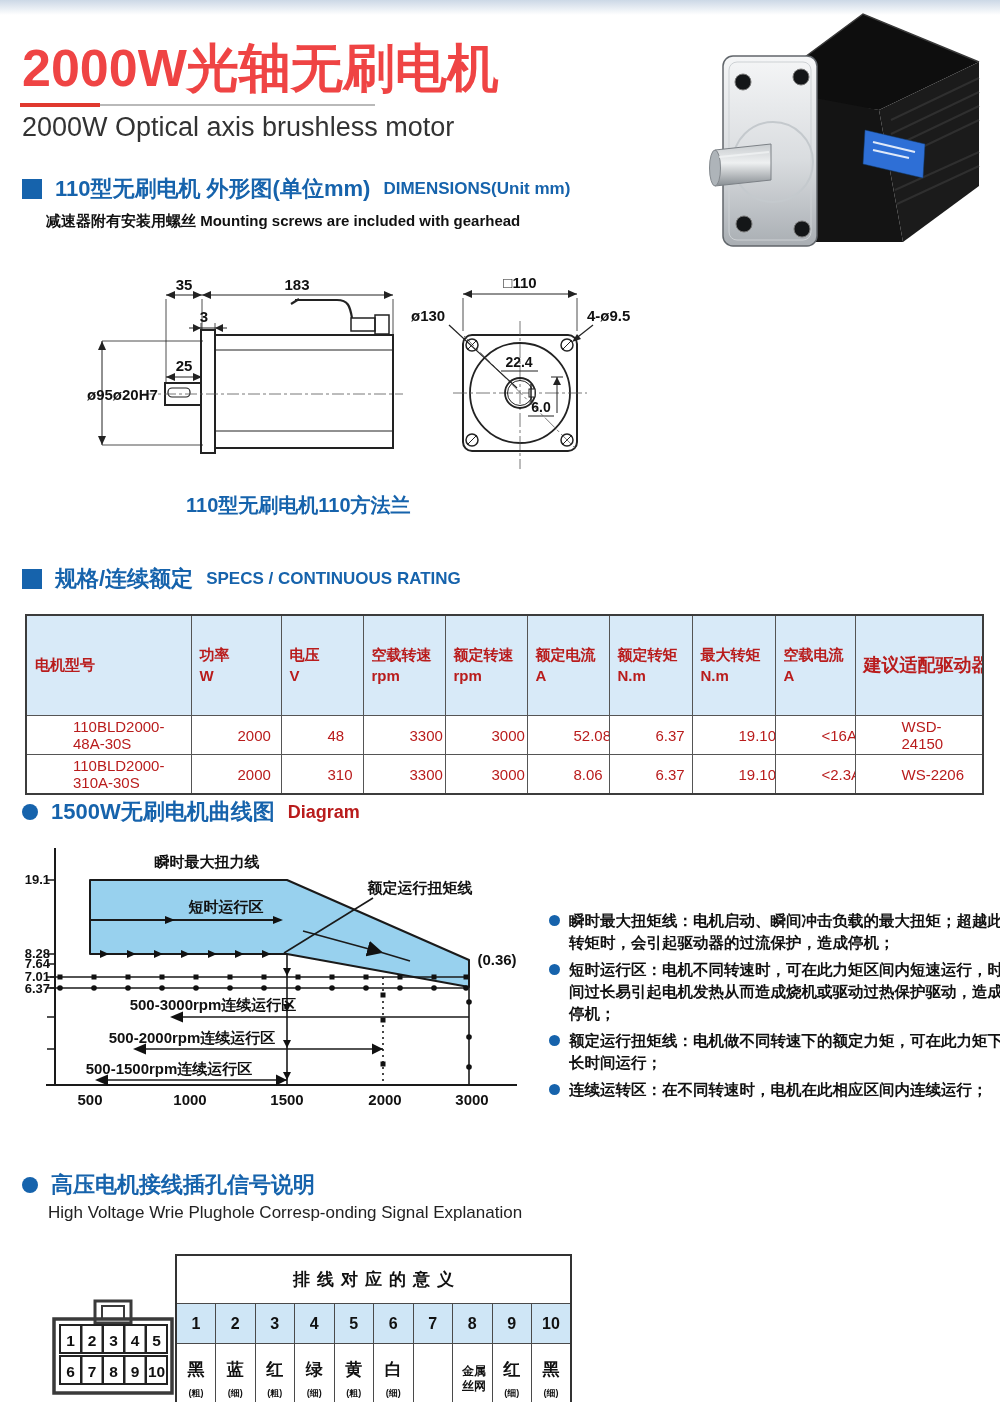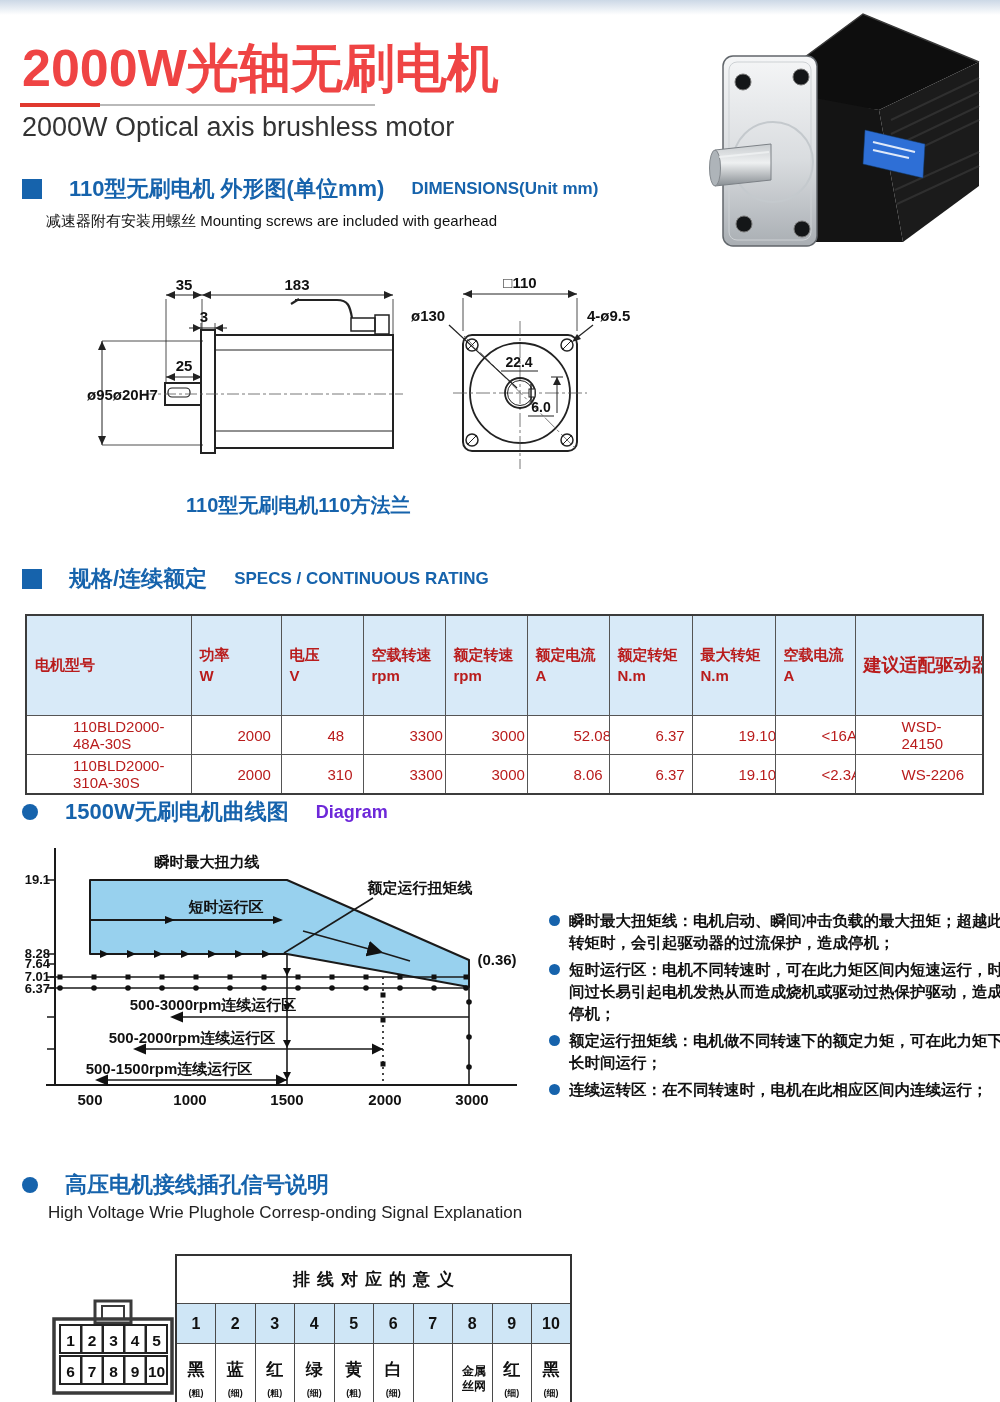--- a/index.html
+++ b/index.html
@@ -5,27 +5,27 @@
   html,body{margin:0;padding:0;background:#fff;}
   .page{position:relative;width:1000px;height:1402px;background:#ffffff;overflow:hidden;
         font-family:"Liberation Sans","DejaVu Sans",sans-serif;color:#111;}
   .topband{position:absolute;left:0;top:0;width:1000px;height:15px;
            background:linear-gradient(#ccd8e6,#ffffff);}
   .title{position:absolute;left:22px;top:34px;font-size:52px;font-weight:bold;color:#ef4444;white-space:nowrap;}
   .rule{position:absolute;left:20px;top:104px;width:355px;height:2px;background:#b9b9b9;}
   .rule .red{position:absolute;left:0;top:-1px;width:80px;height:4px;background:#e0392e;}
   .subtitle{position:absolute;left:22px;top:112px;font-size:27px;font-weight:500;color:#333;white-space:nowrap;}
 
-  .sec-h{position:absolute;display:flex;align-items:center;gap:27px;white-space:nowrap;}
+  .sec-h{position:absolute;display:flex;align-items:center;gap:13px;white-space:nowrap;}
   .sq{width:20px;height:20px;background:#1663ac;flex:0 0 20px;}
   .dot{width:16px;height:16px;border-radius:50%;background:#1663ac;flex:0 0 16px;}
   .sec-cn{font-size:22px;font-weight:bold;color:#1663ac;}
   .sec-en{font-size:17px;font-weight:600;color:#1663ac;}
-  .sec-en.gray{color:#6d28d9;font-size:18px;}
-  .note{position:absolute;left:46px;top:212px;font-size:15px;font-weight:400;color:#111;white-space:nowrap;}
+  .sec-en.gray{color:#b91c1c;font-size:18px;}
+  .note{position:absolute;left:46px;top:212px;font-size:15px;font-weight:700;color:#111;white-space:nowrap;}
   .caption{position:absolute;left:186px;top:492px;font-size:20px;font-weight:bold;color:#1663ac;white-space:nowrap;}
 
   .drawing{position:absolute;}
   svg text{fill:#111;}
   .dimtxt{font-size:15px;font-weight:bold;}
   .dimtxt2{font-size:14px;font-weight:bold;}
 
   .spec-table{position:absolute;left:25px;top:603px;width:957px;border-collapse:collapse;
               table-layout:fixed;font-size:15px;color:#b91c1c;border:2px solid #3c3c3c;margin-top:11px;}
   .spec-table th,.spec-table td{border:1px solid #555;text-align:left;padding:2px 8px;overflow:hidden;}

